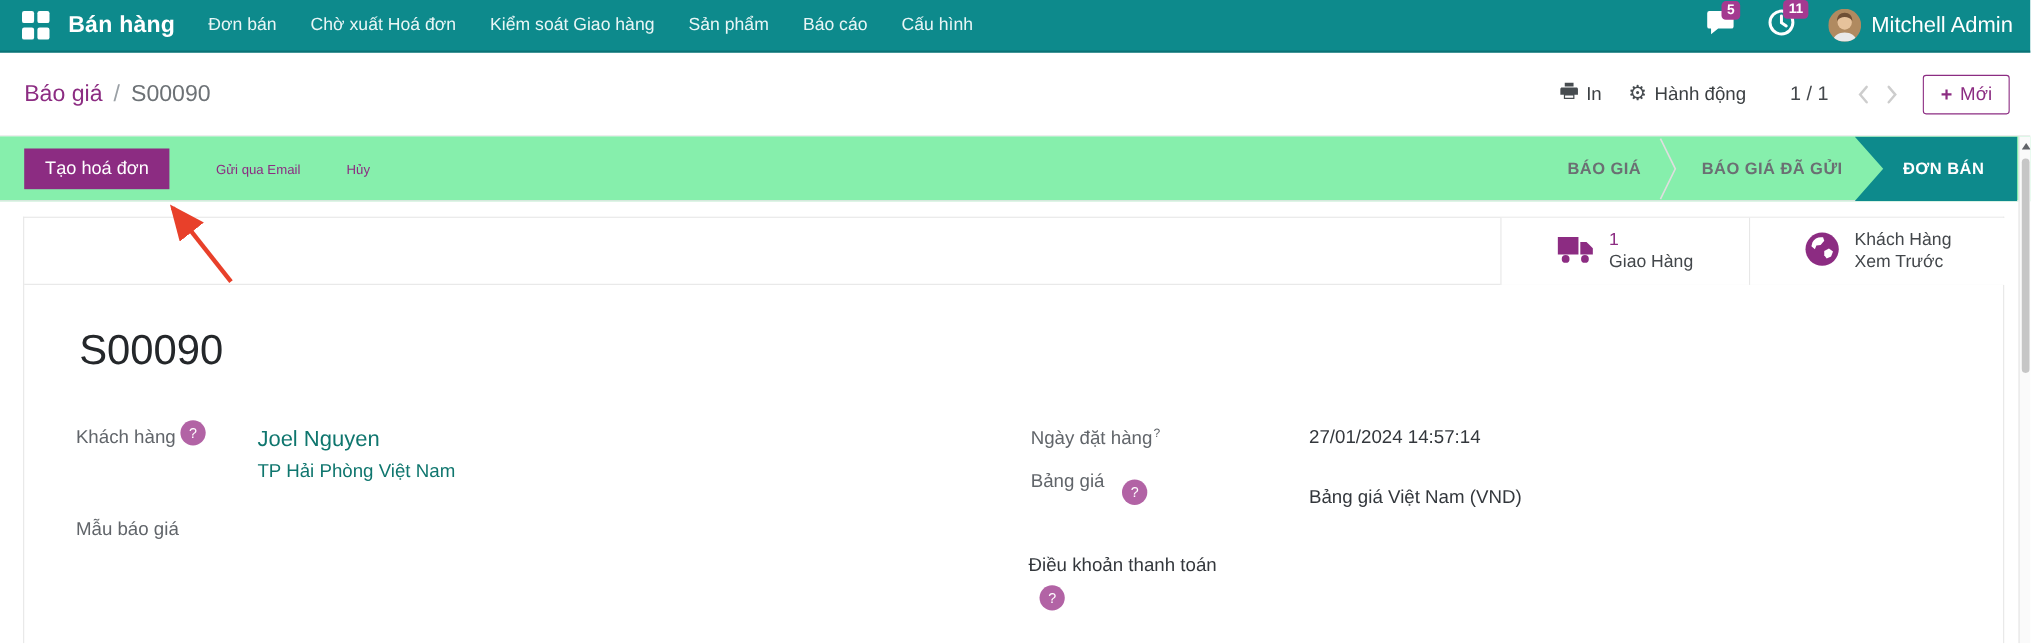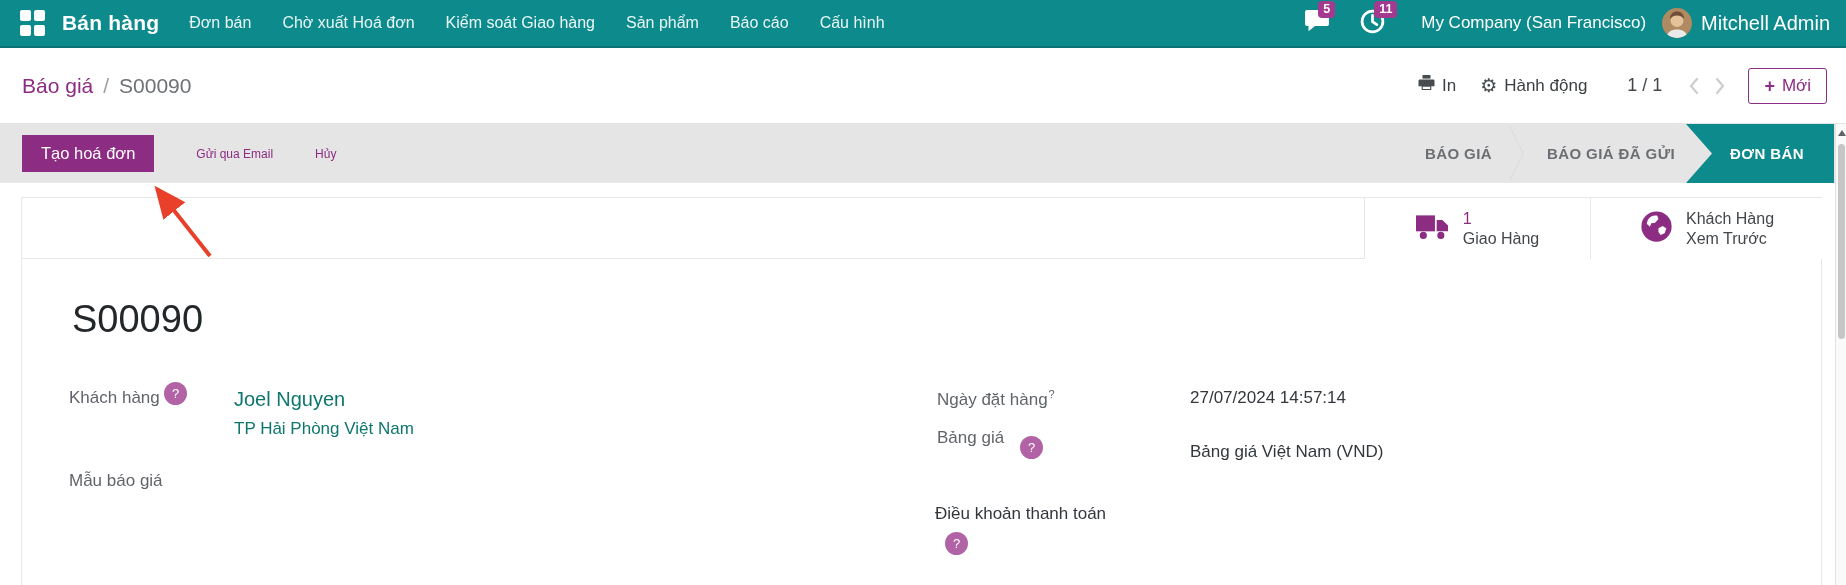--- a/index.html
+++ b/index.html
@@ -36,21 +36,21 @@
   .cp-btn.action { margin-right:40px; }
   .gear-glyph { font-size:19px; color:#474c50; line-height:1; }
   .pager { font-size:18px; color:#43474b; margin-right:18px; }
   .pg-arrow { padding:4px 8px; cursor:pointer; display:flex; align-items:center; }
   .new-btn { margin-left:14px; border:1px solid #8c2c82; color:#8c2c82; background:#fff;
     font-size:17px; padding:7px 15px; border-radius:3px; cursor:pointer; display:flex; align-items:center; gap:7px; }
   .new-btn .plus { font-weight:700; font-size:18px; line-height:1; }
 
   
   .status-row { position:absolute; left:0; top:124px; width:100%; height:59px;
-    background:#e5e5e5; border-bottom:1px solid #e8e8e8; }
+    background:#86efac; border-bottom:1px solid #e8e8e8; }
   .actions { position:absolute; left:22px; top:0; height:59px; display:flex; align-items:center; }
   .btn-primary { background:#8c2c82; color:#fff; border:none; font-size:16.5px;
     padding:9px 19px; cursor:pointer; font-family:inherit; }
   .btn-link { background:none; border:none; color:#8c2c82; font-size:12px;
     margin-left:42px; cursor:pointer; font-family:inherit; }
   .stage { position:absolute; top:0; height:59px; line-height:59px; font-size:15px;
     font-weight:600; letter-spacing:.4px; color:#6b6f73; cursor:pointer; white-space:nowrap; }
   .stage-sep { position:absolute; top:0; }
   .stage-active { position:absolute; left:1686px; top:0; width:148px; height:59px;
     background:#0d8a8c; color:#fff; font-size:15px; font-weight:700; letter-spacing:.4px;
@@ -116,21 +116,20 @@
       </div>
       <div class="icon-wrap">
         <span>
           <svg width="25" height="25" viewBox="0 0 24 24" fill="none">
               <circle cx="12" cy="12" r="10" stroke="#fff" stroke-width="2.6"></circle>
               <path d="M12 6.2v6l4.2 2.8" stroke="#fff" stroke-width="2.6" stroke-linecap="round"></path>
             </svg>
         </span>
         <span class="badge">11</span>
       </div>
-      <span class="company-name">My Company (San Francisco)</span>
       <span class="avatar">
         <svg width="30" height="30" viewBox="0 0 30 30">
           <rect width="30" height="30" fill="#b08a60"></rect>
           <circle cx="15" cy="12.5" r="6.5" fill="#e6c29b"></circle>
           <path d="M8 11c0-5 3-7.5 7-7.5s7 2.5 7 7.5c-2-2.5-4-3.5-7-3.5s-5 1-7 3.5z" fill="#6e4f35"></path>
           <path d="M4 30c1-6 5.5-8.5 11-8.5s10 2.5 11 8.5z" fill="#e9e9e9"></path>
         </svg>
       </span>
       <span class="user-name">Mitchell Admin</span>
     </div>
@@ -226,21 +225,21 @@
     <span class="fld-label" style="left:47px; top:190px;">Khách hàng</span>
     <span class="help-circle" style="left:142px; top:184px;">?</span>
     <span class="fld-link" style="left:212px; top:190px;">Joel Nguyen</span>
     <span class="fld-value" style="left:212px; top:221px; color:#0f766e; cursor:default;">TP Hải Phòng Việt Nam</span>
     <span class="fld-label" style="left:47px; top:273px;">Mẫu báo giá</span>
     <span class="fld-value" style="left:212px; top:273px;"></span>
 
     <span class="fld-label" style="left:915px; top:190px;">
       <span>Ngày đặt hàng</span><sup class="sup-q">?</sup>
     </span>
-    <span class="fld-value" style="left:1168px; top:190px;">27/07/2024 14:57:14</span>
+    <span class="fld-value" style="left:1168px; top:190px;">27/01/2024 14:57:14</span>
 
     <span class="fld-label" style="left:915px; top:230px;">Bảng giá</span>
     <span class="help-circle" style="left:998px; top:238px;">?</span>
     <span class="fld-value" style="left:1168px; top:244px;">Bảng giá Việt Nam (VND)</span>
 
     <span class="fld-label" style="left:913px; top:306px; color:#33373c;">Điều khoản thanh toán</span>
     <span class="help-circle" style="left:923px; top:334px;">?</span>
     <span class="fld-value" style="left:1168px; top:306px;"></span>
   </div>
 

